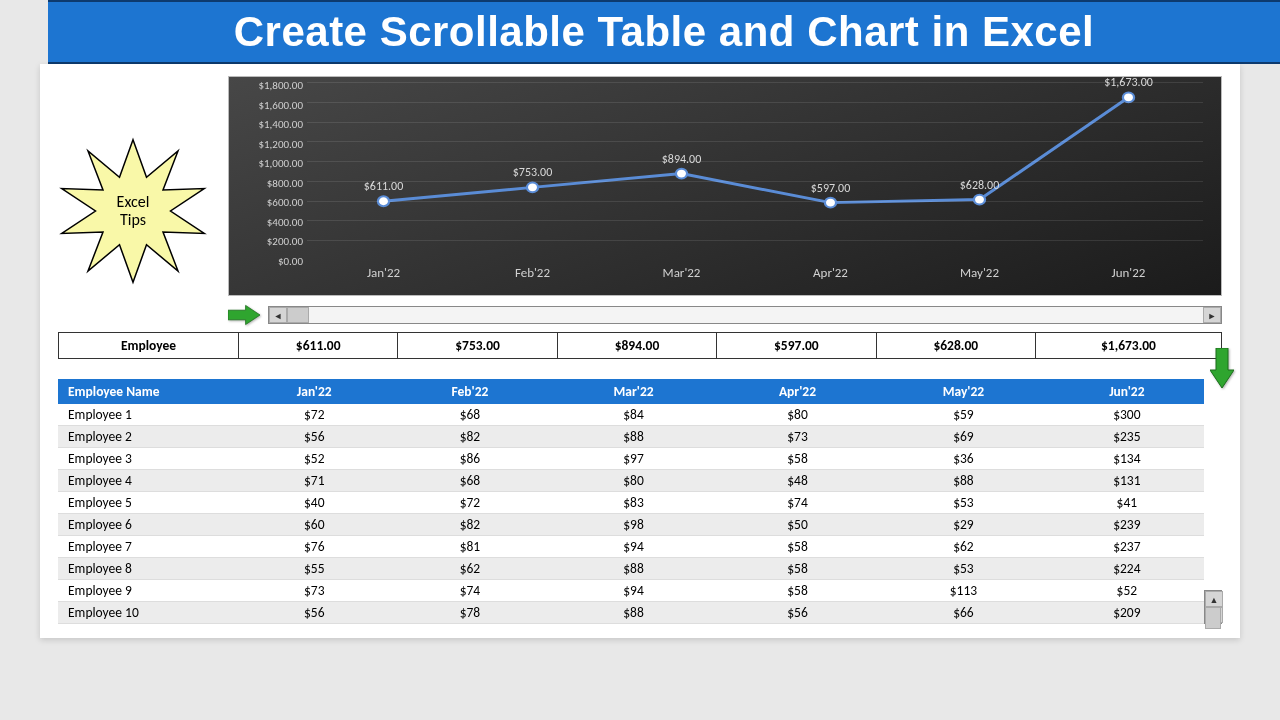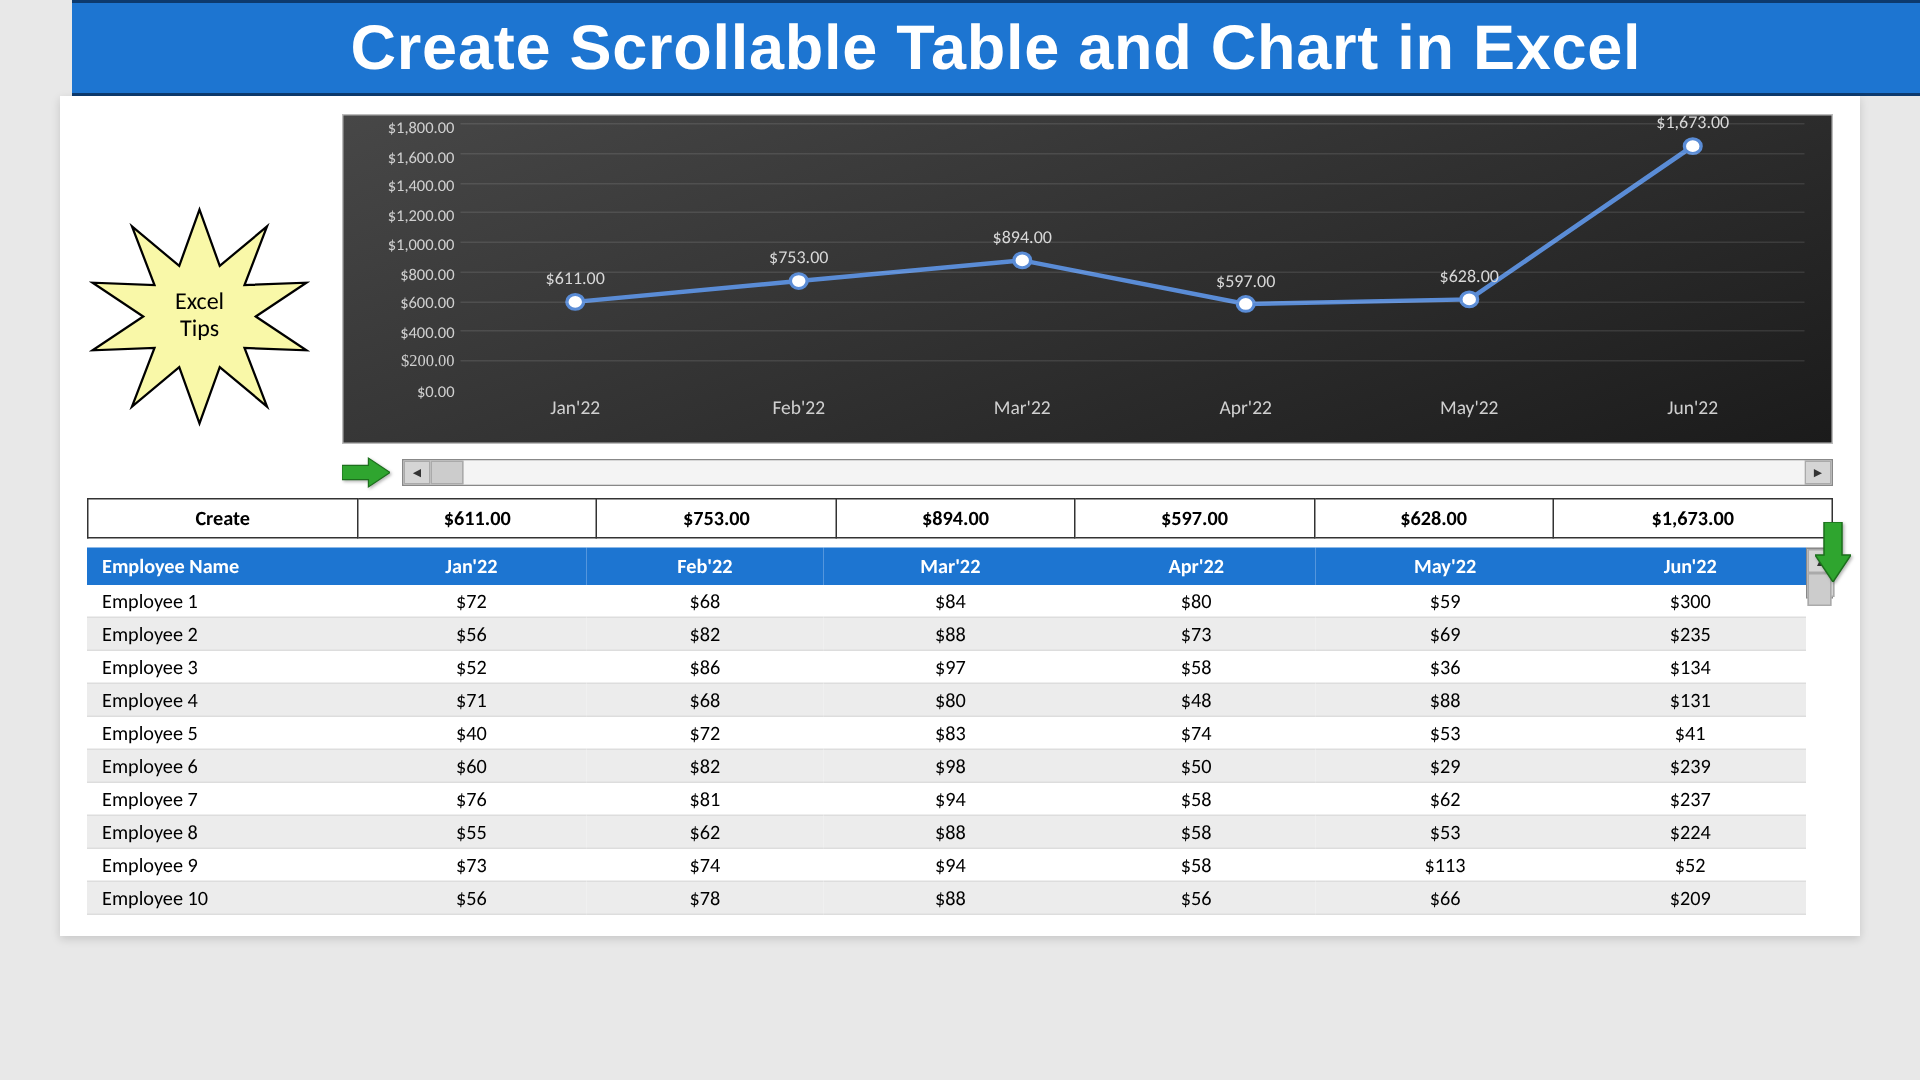--- a/index.html
+++ b/index.html
@@ -23,21 +23,21 @@
   .hscroll { display:flex; align-items:center; gap:8px; margin:8px 0 6px 0; margin-left:170px; position:relative }
   .sb-h { flex:1; display:flex; height:18px; border:1px solid #888; background:#e9e9e9 }
   .sb-btn { width:18px; height:100%; background:#d5d5d5; border:1px solid #aaa; display:flex; align-items:center; justify-content:center; font-size:9px; color:#333; }
   .sb-track { flex:1; position:relative; background:#f4f4f4 }
   .sb-thumb { position:absolute; top:0; bottom:0; width:22px; left:0; background:#ccc; border:1px solid #aaa }
   .greenarrow-h { width:32px; height:22px }
   table { border-collapse:collapse; width:100%; font-size:13.5px }
   .overall-row th, .overall-row td { border:1px solid #333; padding:4px 8px; font-weight:700; background:#fff }
   .overall-row th { text-align:center }
   .overall-row td { text-align:center }
-  .tbl-wrap { display:flex; gap:0; margin-top:6px; align-items:flex-start }
+  .tbl-wrap { display:flex; gap:0; margin-top:20px; align-items:flex-end }
   .tbl-wrap table { flex:1 }
   thead.hd th { background:#1d75d1; color:#fff; font-weight:700; padding:4px 8px; text-align:center }
   thead.hd th:first-child { text-align:left; padding-left:10px }
   tbody td { padding:2px 8px; text-align:center; border-bottom:1px solid #ddd }
   tbody td:first-child { text-align:left; padding-left:10px }
   tbody tr:nth-child(even) td { background:#ececec }
   .vscroll { width:18px; border:1px solid #888; background:#e9e9e9; display:flex; flex-direction:column }
   .vtrack { flex:1; position:relative; background:#f4f4f4 }
   .vthumb { position:absolute; left:0; right:0; top:0; height:22px; background:#ccc; border:1px solid #aaa }
   .side-arrow { position:absolute; right:46px; top:348px; width:24px; height:40px }
@@ -61,21 +61,21 @@
         <div class="star-lbl">
           <span>Excel</span>
           <span>Tips</span>
         </div>
       </div>
     </div>
 
     <div class="chartbox">
       <div class="yaxis" id="yaxis">
           <div class="ytick" style="bottom: 0%;">$0.00</div>
-          <div class="ytick" style="bottom: 11.1111%; font-family: Liberation Serif, serif;">$200.00</div>
+          <div class="ytick" style="bottom: 11.1111%;">$200.00</div>
           <div class="ytick" style="bottom: 22.2222%;">$400.00</div>
           <div class="ytick" style="bottom: 33.3333%;">$600.00</div>
           <div class="ytick" style="bottom: 44.4444%;">$800.00</div>
           <div class="ytick" style="bottom: 55.5556%;">$1,000.00</div>
           <div class="ytick" style="bottom: 66.6667%;">$1,200.00</div>
           <div class="ytick" style="bottom: 77.7778%; margin-left: 40px;">$1,400.00</div>
           <div class="ytick" style="bottom: 88.8889%;">$1,600.00</div>
           <div class="ytick" style="bottom: 100%;">$1,800.00</div>
         </div>
       <div class="plot" id="plot">
@@ -128,21 +128,21 @@
       <div class="sb-track">
         <div class="sb-thumb"></div>
       </div>
       <div class="sb-btn">►</div>
     </div>
   </div>
 
   <table>
     <tbody>
         <tr class="overall-row">
-      <th style="width:180px">Create</th>
+      <th style="width:180px">Employee</th>
       <td>$611.00</td>
       <td>$753.00</td>
       <td>$894.00</td>
       <td>$597.00</td>
       <td>$628.00</td>
       <td>$1,673.00</td>
     </tr>
   </tbody>
     </table>
 

